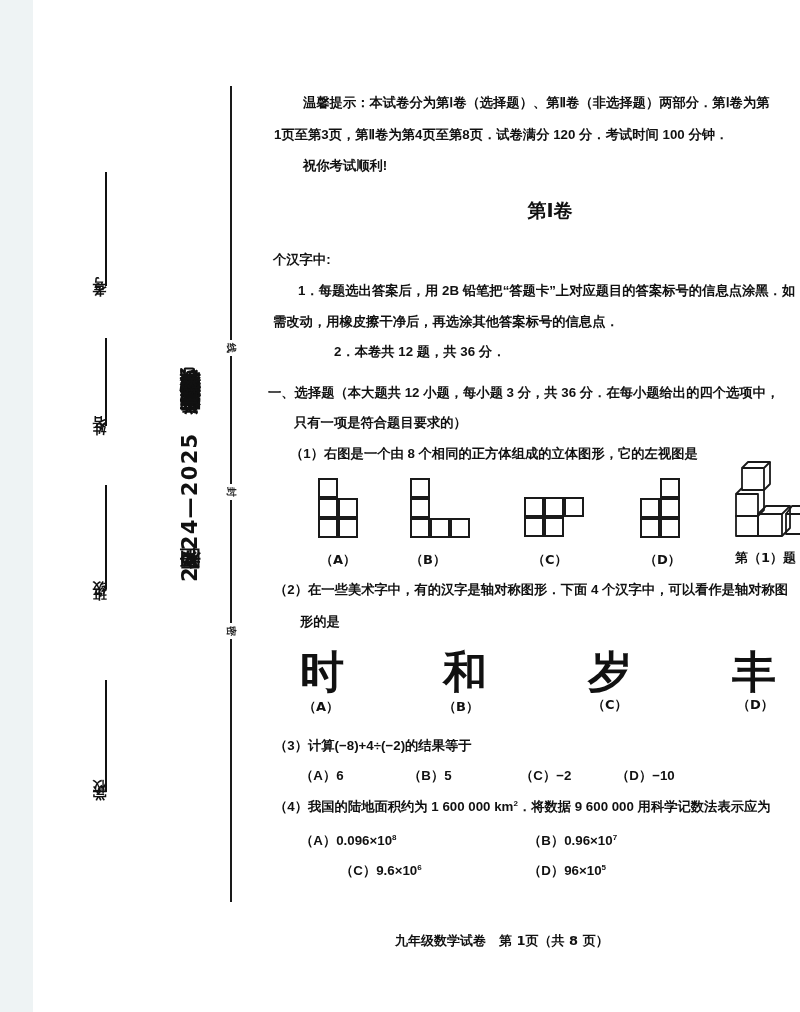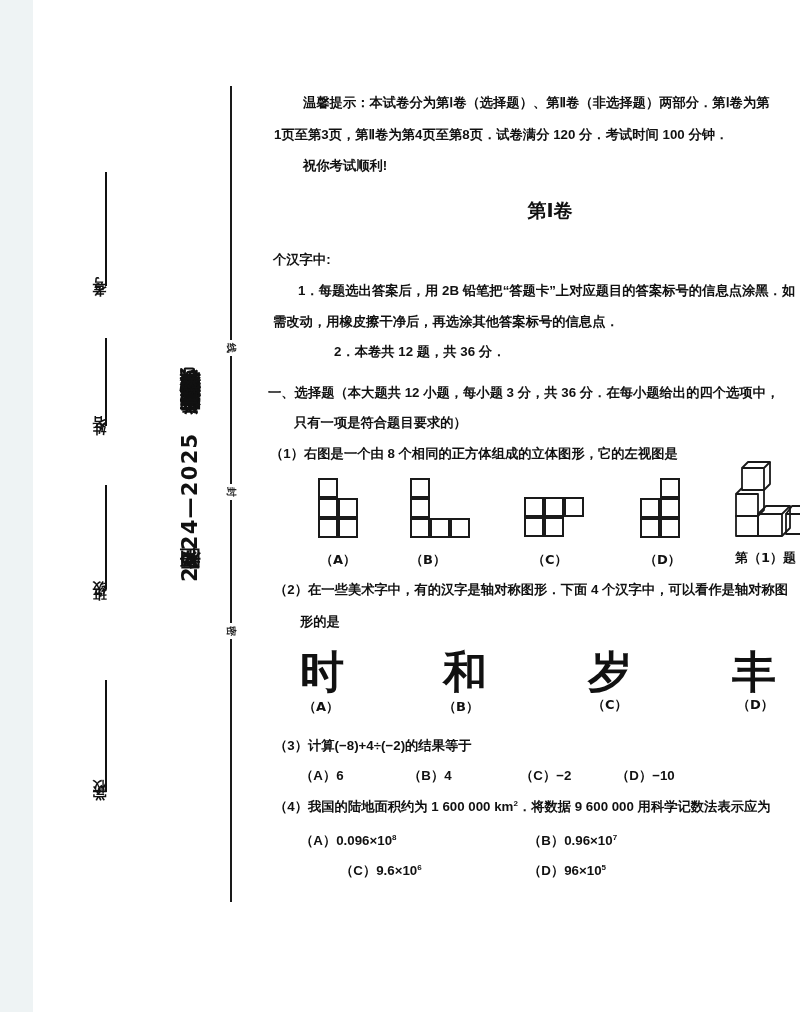--- a/index.html
+++ b/index.html
@@ -79,21 +79,21 @@
     <div class="section-title">第Ⅰ卷</div>
 
     <div class="p" style="left:3px; top:251px;">个汉字中:</div>
     <div class="p" style="left:28px; top:282px;">1．每题选出答案后，用 2B 铅笔把“答题卡”上对应题目的答案标号的信息点涂黑．如</div>
     <div class="p" style="left:3px; top:313px;">需改动，用橡皮擦干净后，再选涂其他答案标号的信息点．</div>
     <div class="p" style="left:24px; top:343px;margin-left:40px;">2．本卷共 12 题，共 36 分．</div>
 
     <div class="p" style="left:-2px; top:384px;">一、选择题（本大题共 12 小题，每小题 3 分，共 36 分．在每小题给出的四个选项中，</div>
     <div class="p" style="left:24px; top:414px;">只有一项是符合题目要求的）</div>
 
-    <div class="p" style="left:0; top:445px;">（1）右图是一个由 8 个相同的正方体组成的立体图形，它的左视图是</div>
+    <div class="p" style="left:20px; top:445px;">（1）右图是一个由 8 个相同的正方体组成的立体图形，它的左视图是</div>
 
     <div class="grid-fig" style="left:48px; top:478px;">
       <div class="cell" style="left:0; top:0;"></div>
       <div class="cell" style="left:0; top:20px;"></div>
       <div class="cell" style="left:20px; top:20px;"></div>
       <div class="cell" style="left:0; top:40px;"></div>
       <div class="cell" style="left:20px; top:40px;"></div>
     </div>
     <div class="opt-label" style="left:50px; top:551px;">（A）</div>
 
@@ -156,25 +156,26 @@
     <div class="big-char" style="left:318px;">岁</div>
     <div class="big-char" style="left:462px;">丰</div>
 
     <div class="opt-label" style="left:33px; top:698px;">（A）</div>
     <div class="opt-label" style="left:173px; top:698px;">（B）</div>
     <div class="opt-label" style="left:322px; top:696px;">（C）</div>
     <div class="opt-label" style="left:467px; top:696px;">（D）</div>
 
     <div class="p" style="left:4px; top:737px;">（3）计算(−8)+4÷(−2)的结果等于</div>
     <div class="p" style="left:30px; top:767px;">（A）6</div>
-    <div class="p" style="left:138px; top:767px;">（B）4</div>
+    <div class="p" style="left:138px; top:767px;">（B）5</div>
     <div class="p" style="left:250px; top:767px;">（C）−2</div>
     <div class="p" style="left:346px; top:767px;">（D）−10</div>
 
     <div class="p" style="left:4px; top:798px;"><span>（4）我国的陆地面积约为 1 600 000 km</span><sup>2</sup><span>．将数据 9 600 000 用科学记数法表示应为</span></div>
 
     <div class="p" style="left:30px; top:832px;"><span>（A）</span><span>0.096×10</span><sup>8</sup></div>
     <div class="p" style="left:258px; top:832px;"><span>（B）</span><span>0.96×10</span><sup>7</sup></div>
     <div class="p" style="left:30px; top:862px;margin-left:40px;"><span>（C）</span><span>9.6×10</span><sup>6</sup></div>
     <div class="p" style="left:258px; top:862px;"><span>（D）</span><span>96×10</span><sup>5</sup></div>
   </div>
 
+  <div class="footer" style="left:362px;">九年级数学试卷　第 1页（共 8 页）</div>
 </div>
 
 </body></html>

